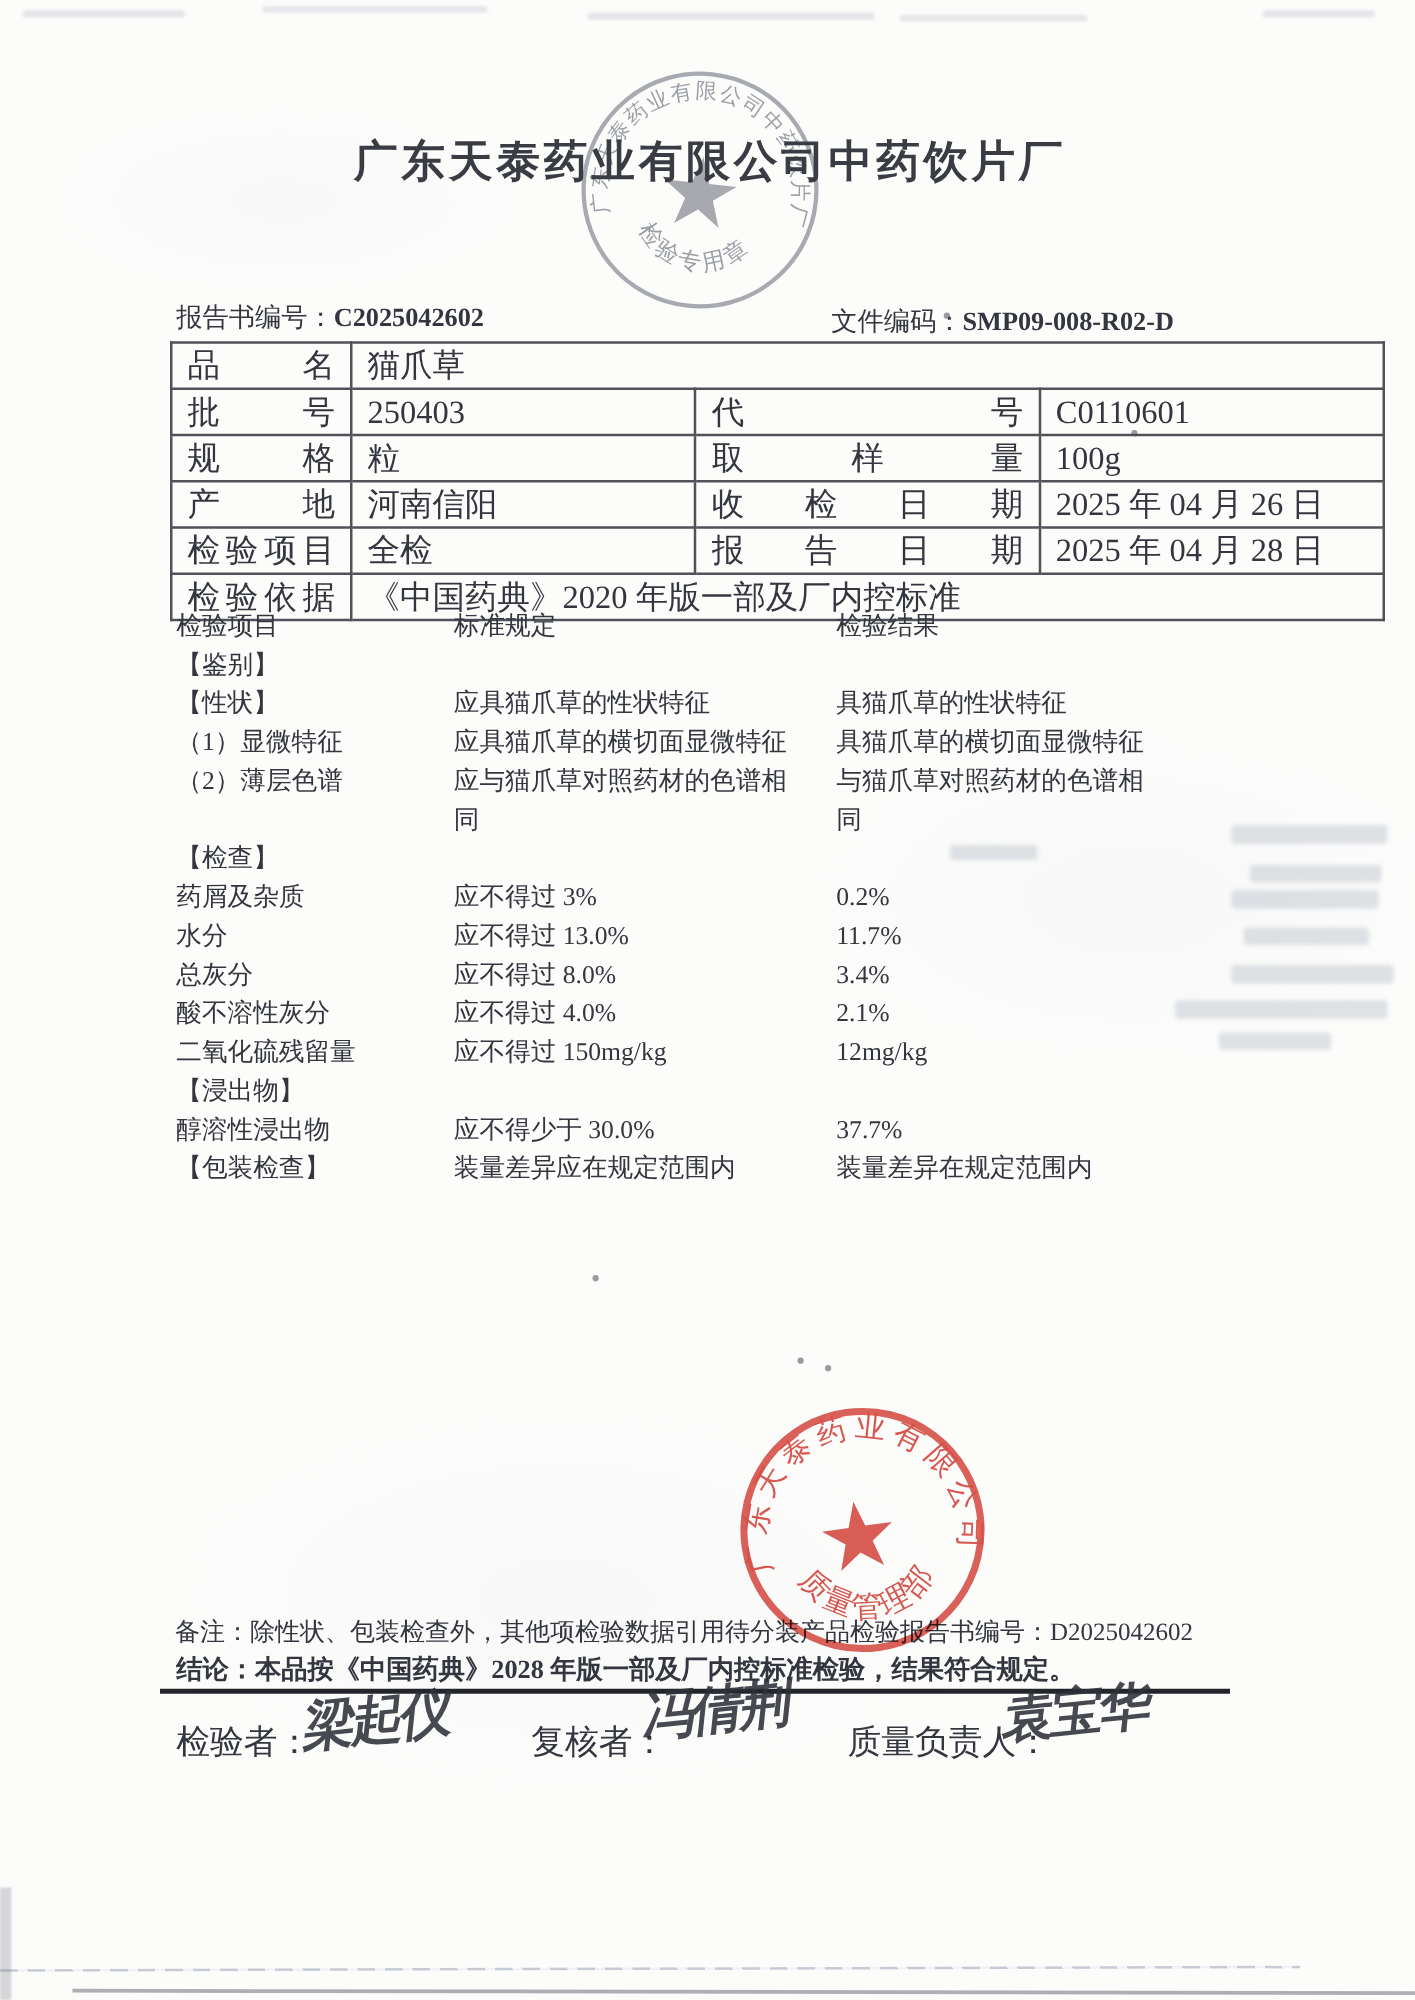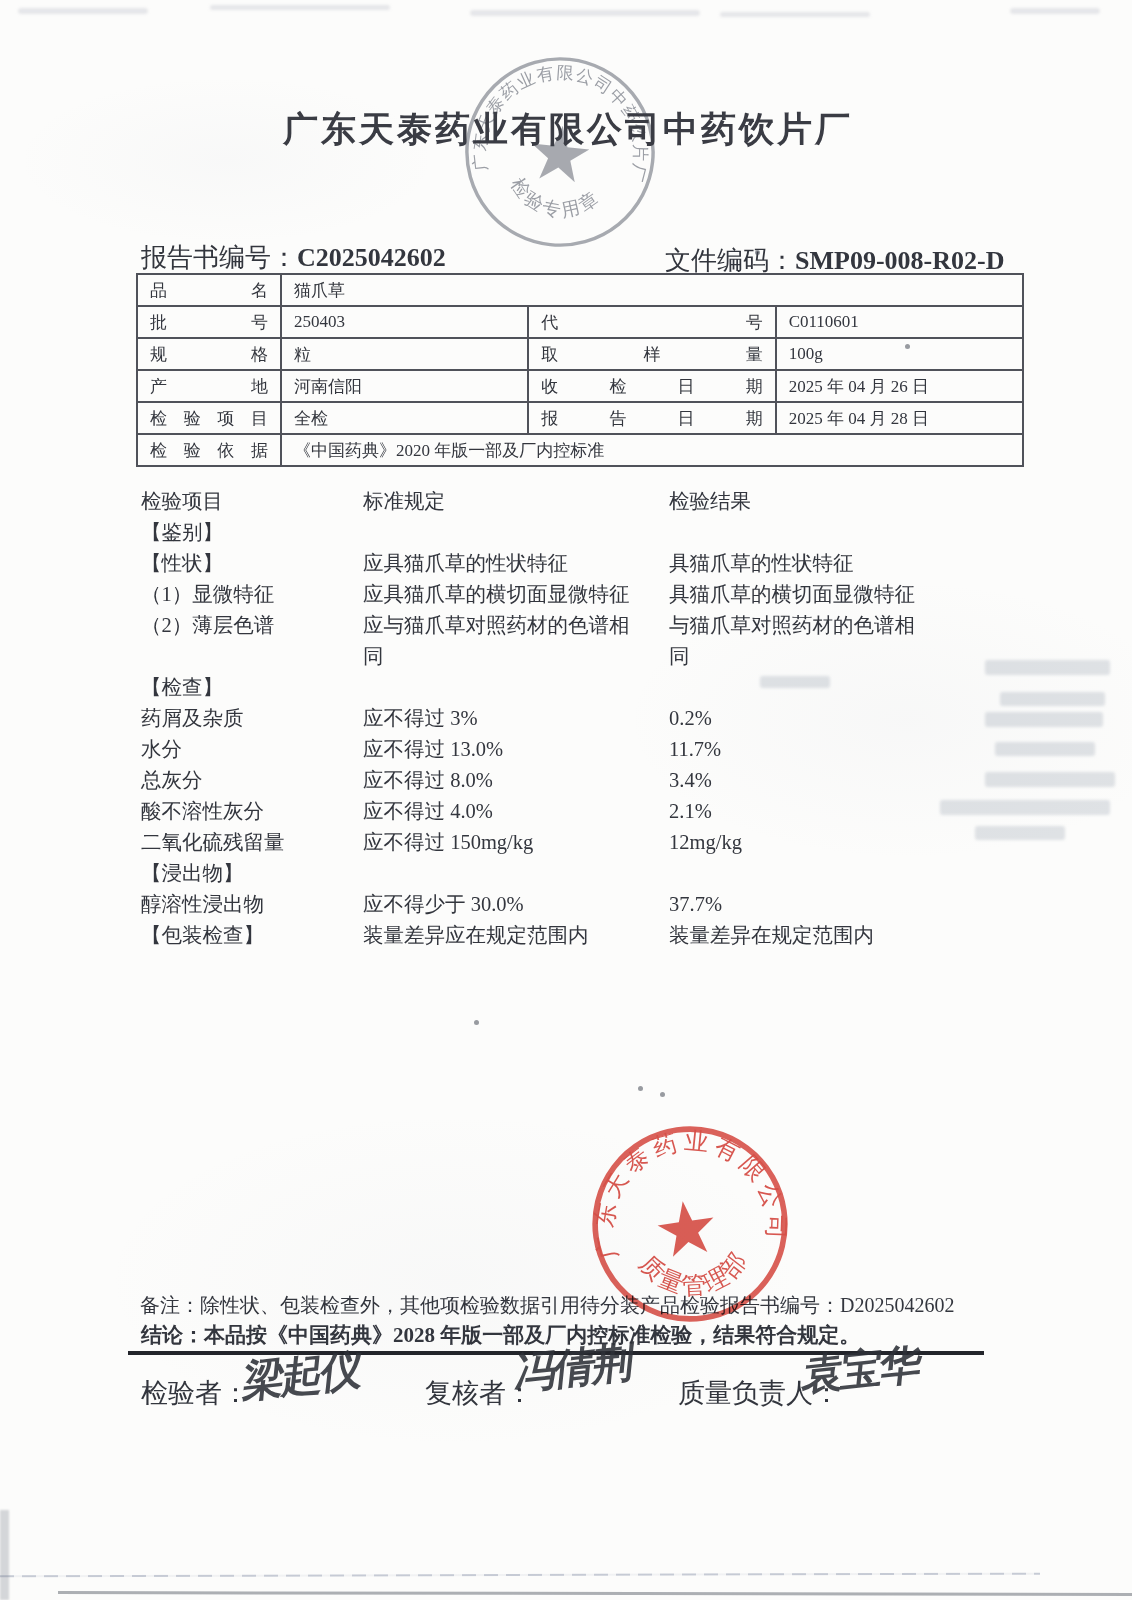--- a/index.html
+++ b/index.html
@@ -14,27 +14,27 @@
     font-family:"Liberation Serif","DejaVu Serif",serif;
     color:#33363e;
   }
   .abs{position:absolute;}
   
   .title1{top:106px; left:20px; width:1096px; text-align:center;
           font-size:35px; font-weight:700; letter-spacing:3px; color:#3a3c44;}
   .title2{top:163px; left:20px; width:1096px; text-align:center;
           font-size:33px; font-weight:700; letter-spacing:7px; color:#3a3c44;}
   
-  .meta{font-size:26px; white-space:nowrap;}
+  .meta{font-size:21px; white-space:nowrap;}
   .meta-left{top:240px; left:141px;}
   .meta-right{top:243px; left:665px;}
   .meta b{font-weight:600;}
   
-  .info-table{position:absolute; top:273px; left:136px; width:888px;
-              border-collapse:collapse; table-layout:fixed; font-size:17px;}
+  .info-table{position:absolute; top:273px; left:136px; width:972px;
+              border-collapse:collapse; table-layout:fixed; font-size:26px;}
   .info-table td{border:2px solid #50525a; height:30px; padding:0 12px;
                  vertical-align:middle; overflow:hidden; white-space:nowrap;}
   .info-table td.lbl{text-align:justify; text-align-last:justify;}
   .c1{width:118px;} .c2{width:387px;} .c3{width:112px;} .c4{width:211px;}
   
   .results{top:486px; left:141px; width:836px; font-size:20.5px; line-height:31px;}
   .r-row{display:grid; grid-template-columns:222px 306px 300px; align-items:start;}
   .r-cell{white-space:pre-line;}
   
   .stamp-svg{position:absolute;}

